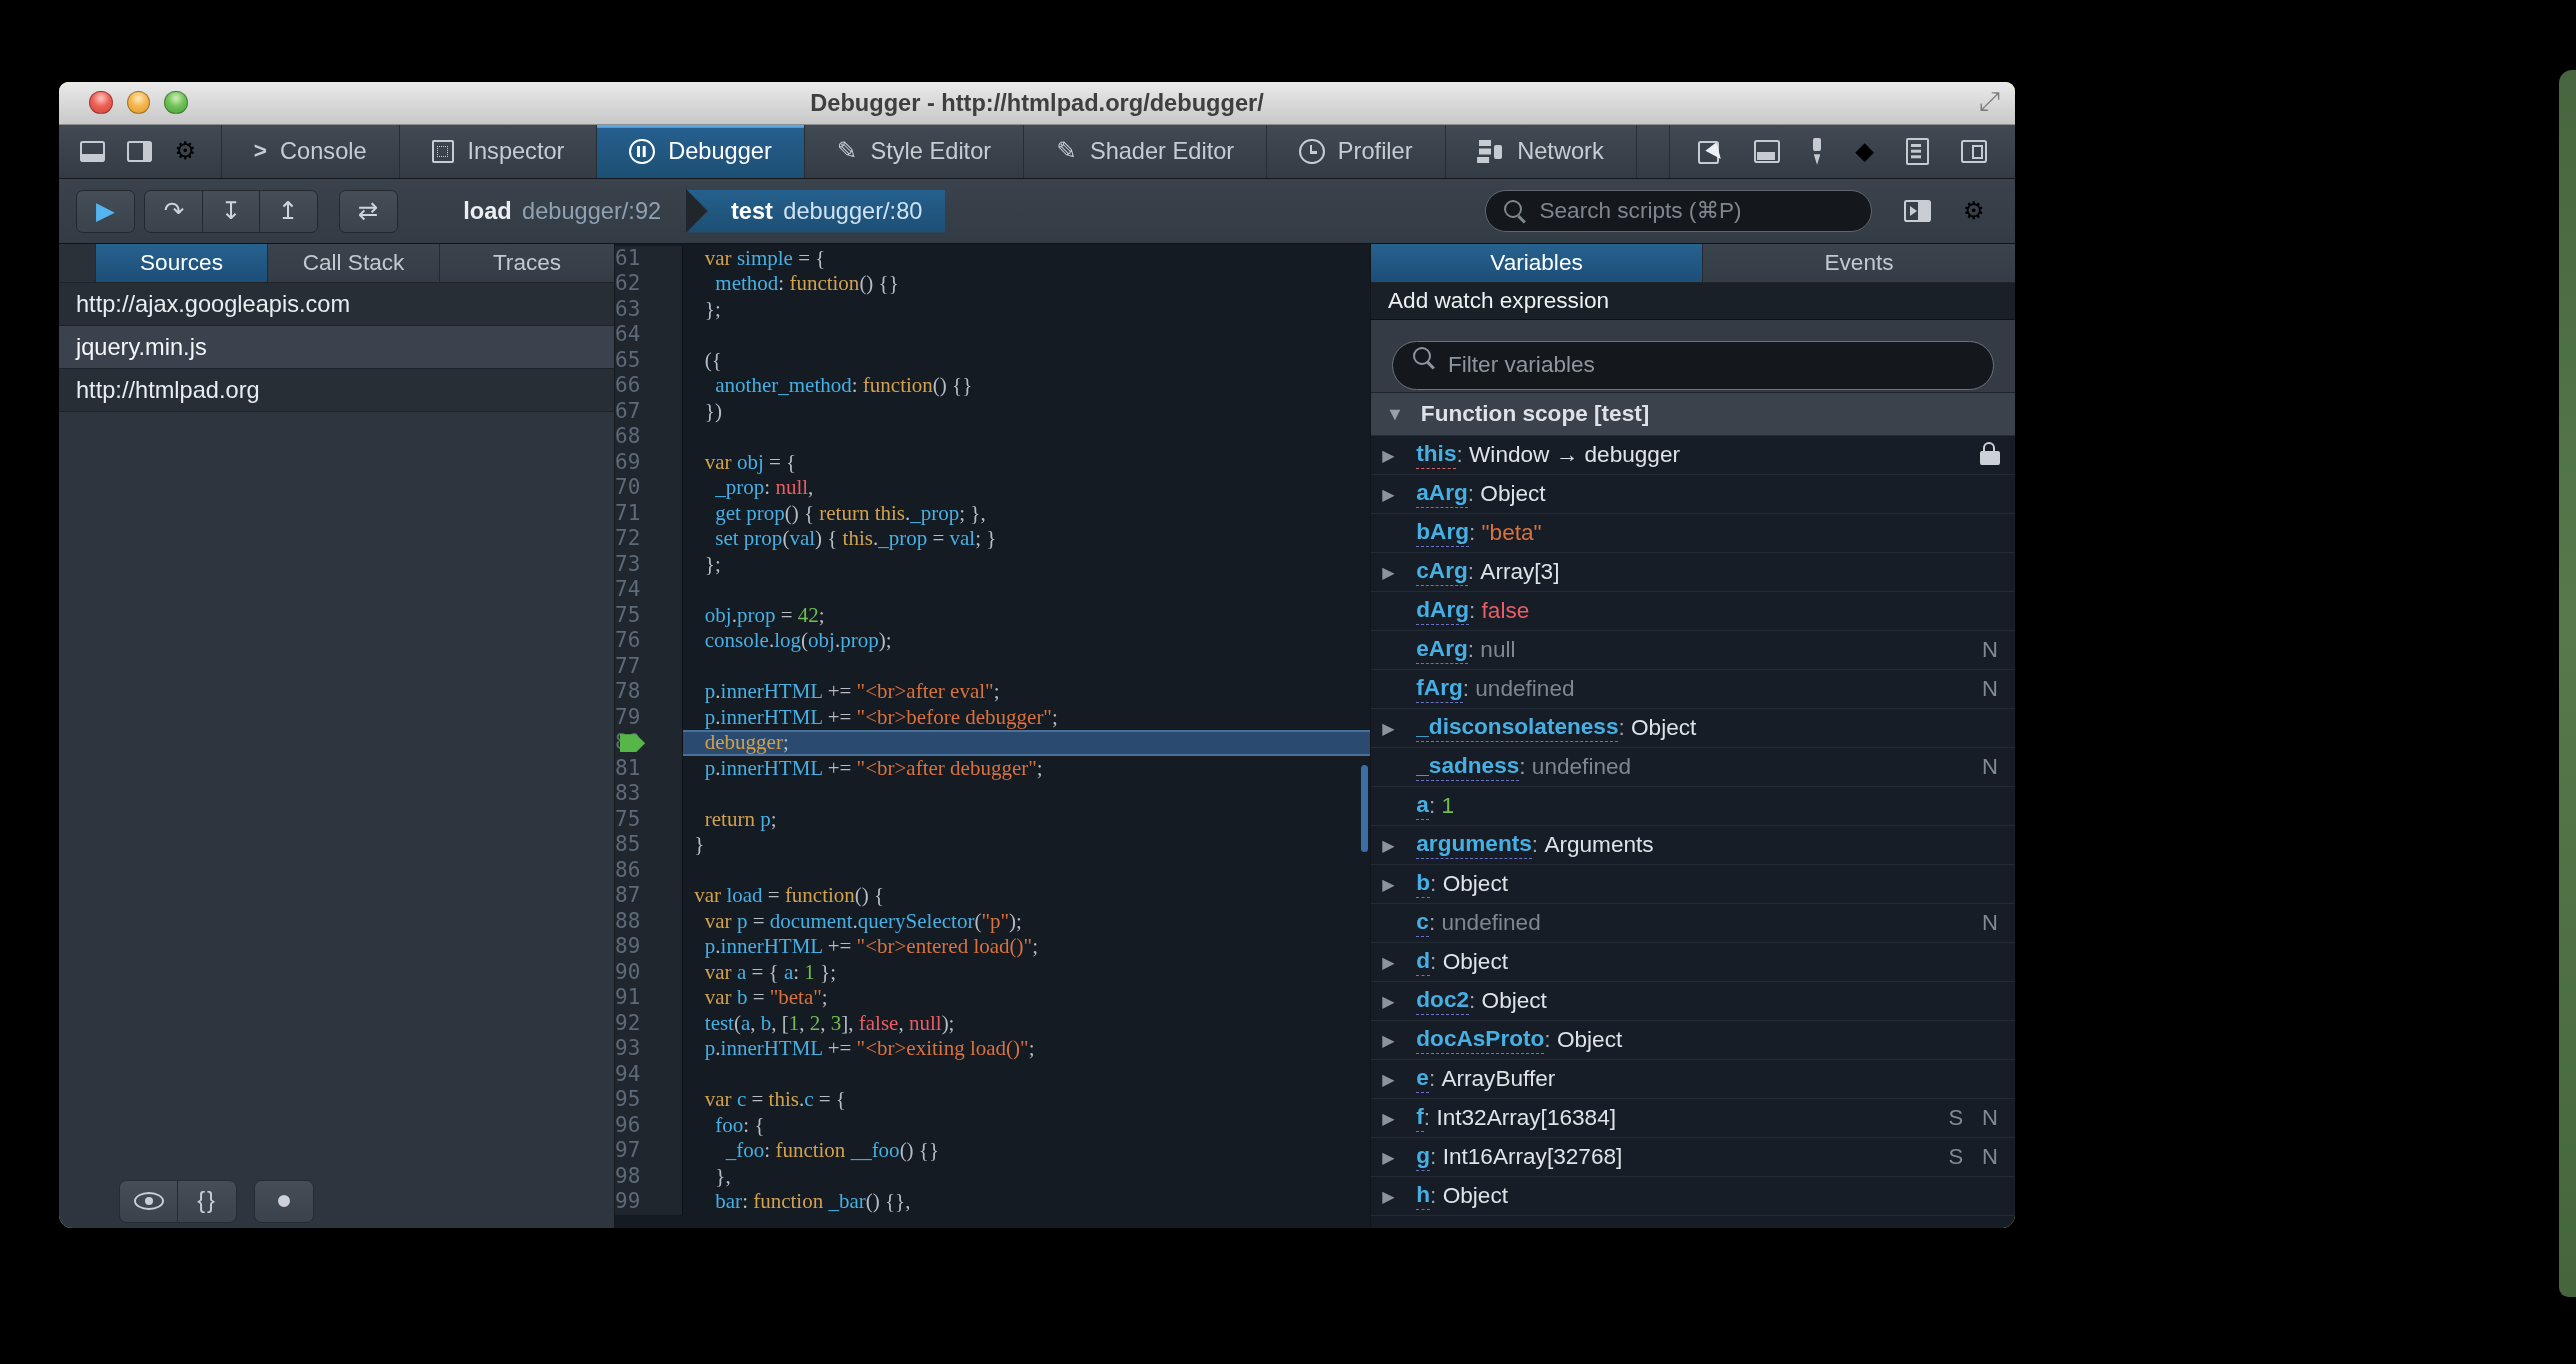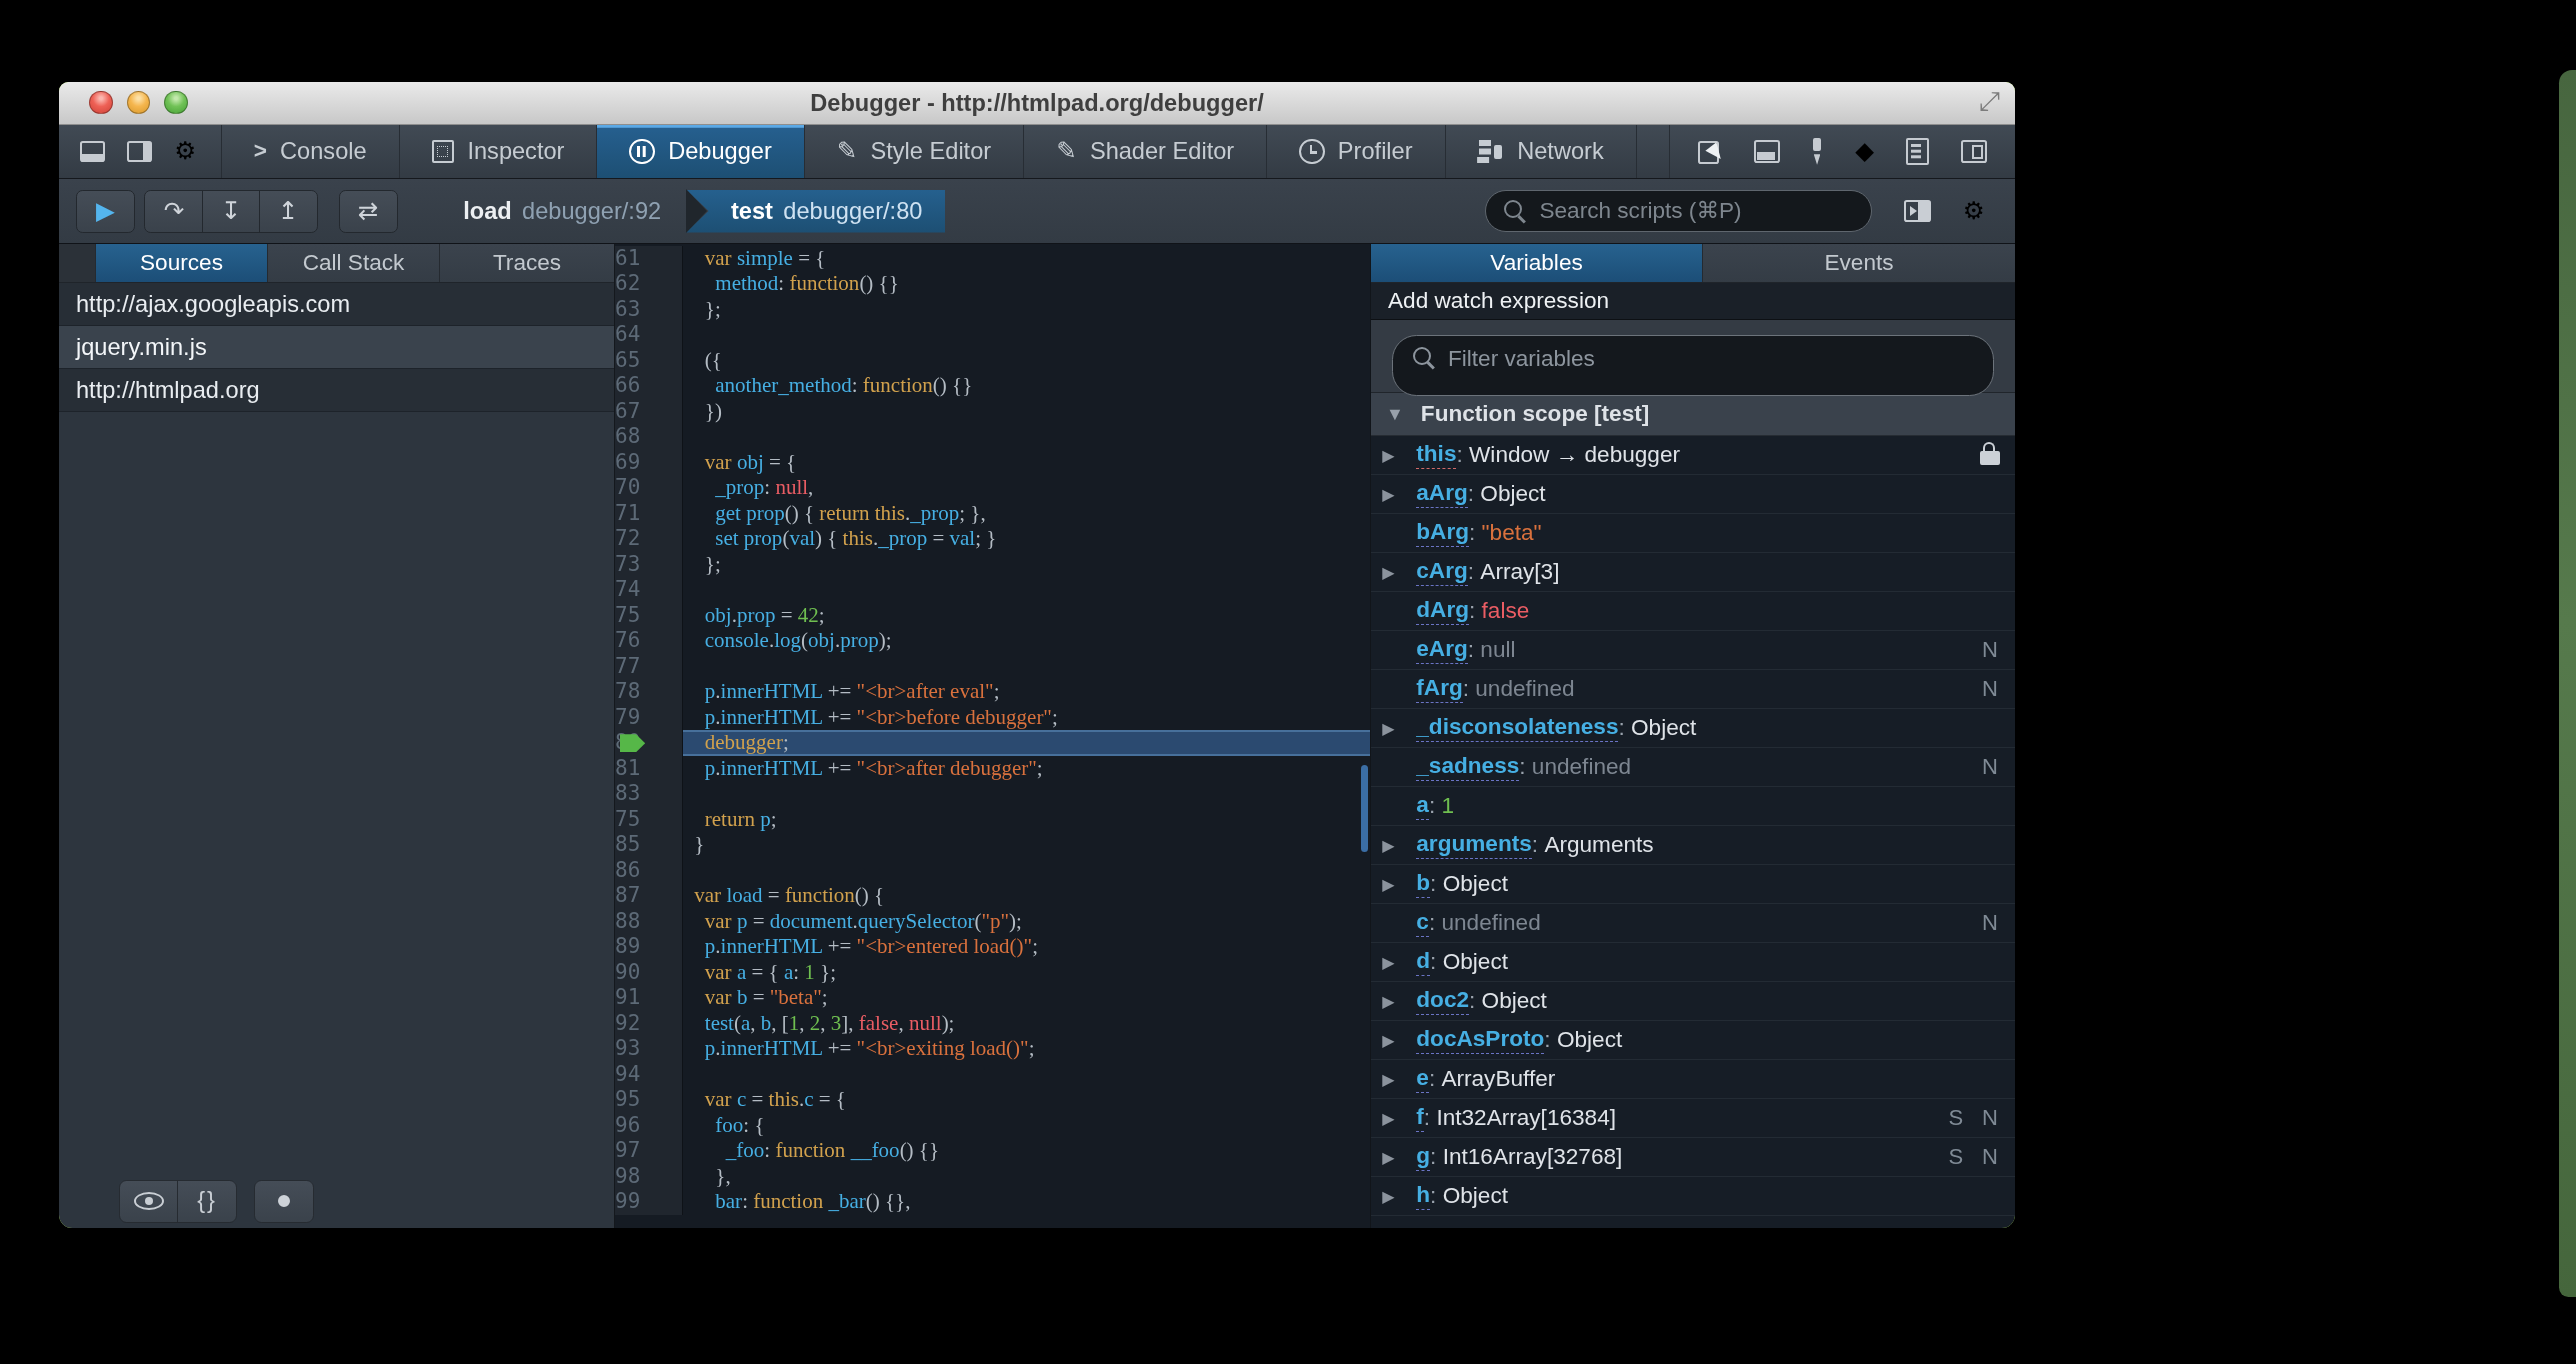--- a/index.html
+++ b/index.html
@@ -122,21 +122,21 @@
   
   .vars{width:645px;background:#161d26;border-left:1.9px solid #11151a;
     display:flex;flex-direction:column;box-sizing:border-box;}
   .vars .side-tab{width:332px;}
   .vars .side-tab:last-child{flex:1;border-right:none;}
   .watch-row{height:36px;line-height:36px;background:#1a2028;color:#eef1f4;font-size:22.6px;
     padding-left:17px;border-bottom:1.9px solid #0d1014;flex:none;cursor:pointer;}
   .filter-row{height:72px;background:#343b44;border-bottom:1.9px solid #20252b;
     display:flex;align-items:center;padding:0 21px;flex:none;position:relative;}
   .filter-input{flex:1;height:47px;border-radius:24.5px;background:#14181d;
-    border:1.9px solid #6c737b;color:#a7afb8;font-size:22.6px;padding:0 19px 12px 55px;
+    border:1.9px solid #6c737b;color:#a7afb8;font-size:22.6px;padding:0 19px 0 55px;
     outline:none;font-family:"Liberation Sans",sans-serif;margin-top:18px;}
   .filter-input::placeholder{color:#8d959e;}
   .filter-row .mag{left:42px;top:27px;border-color:#8d959e;}
   .filter-row .mag::after{background:#8d959e;}
   .scope-header{height:42px;background:#3a424c;border-bottom:1.9px solid #262c33;
     display:flex;align-items:center;gap:17px;padding-left:15px;color:#dee2e7;
     font-size:22.6px;font-weight:bold;flex:none;cursor:pointer;}
   .scope-header .tri{color:#98a0aa;font-size:18px;font-weight:normal;}
   .vrow{height:39px;border-bottom:1.9px solid #232b34;display:flex;align-items:center;
     padding-left:11.3px;box-sizing:border-box;position:relative;font-size:22.6px;cursor:pointer;}

